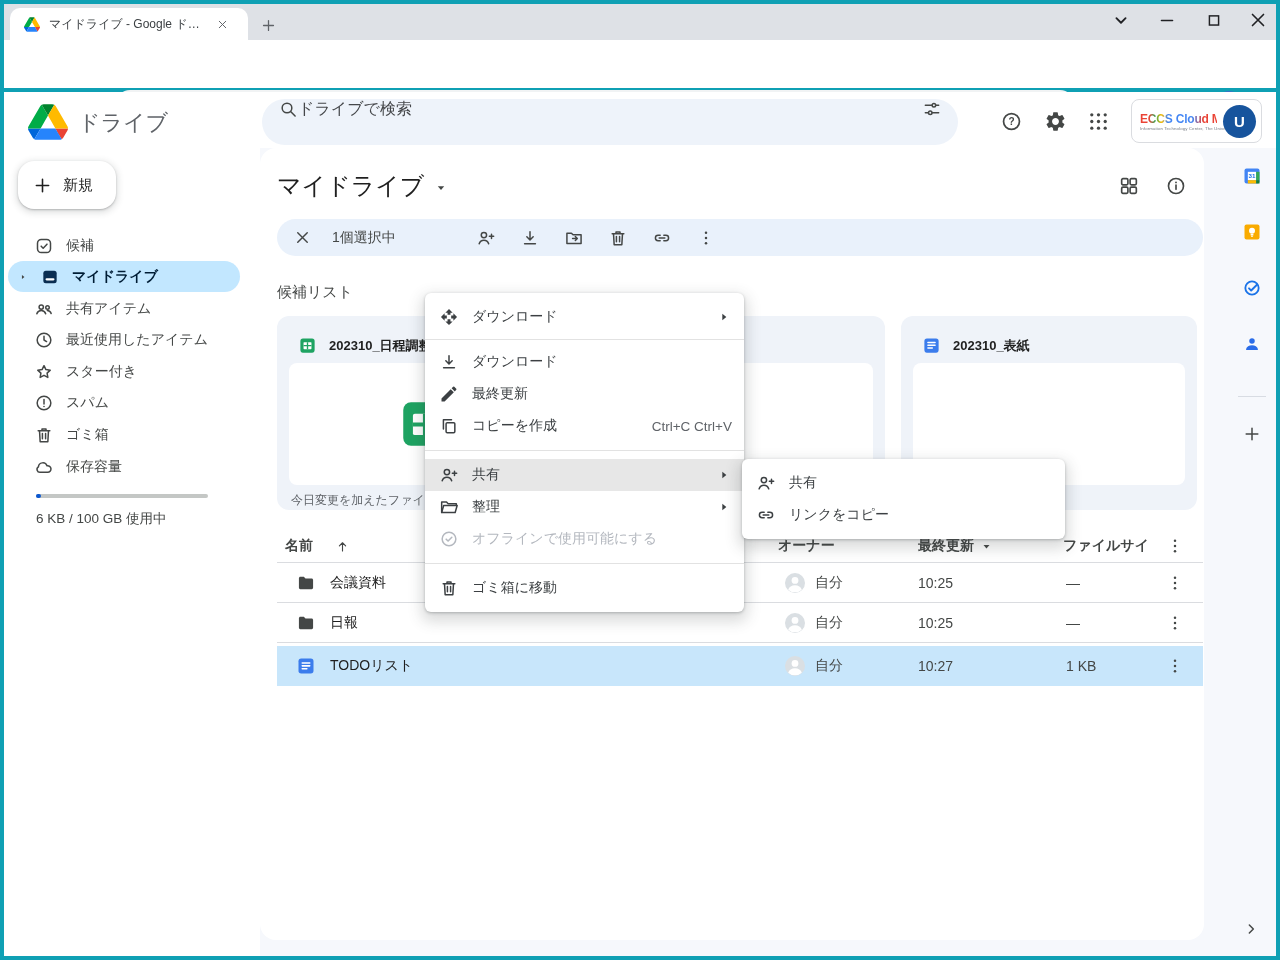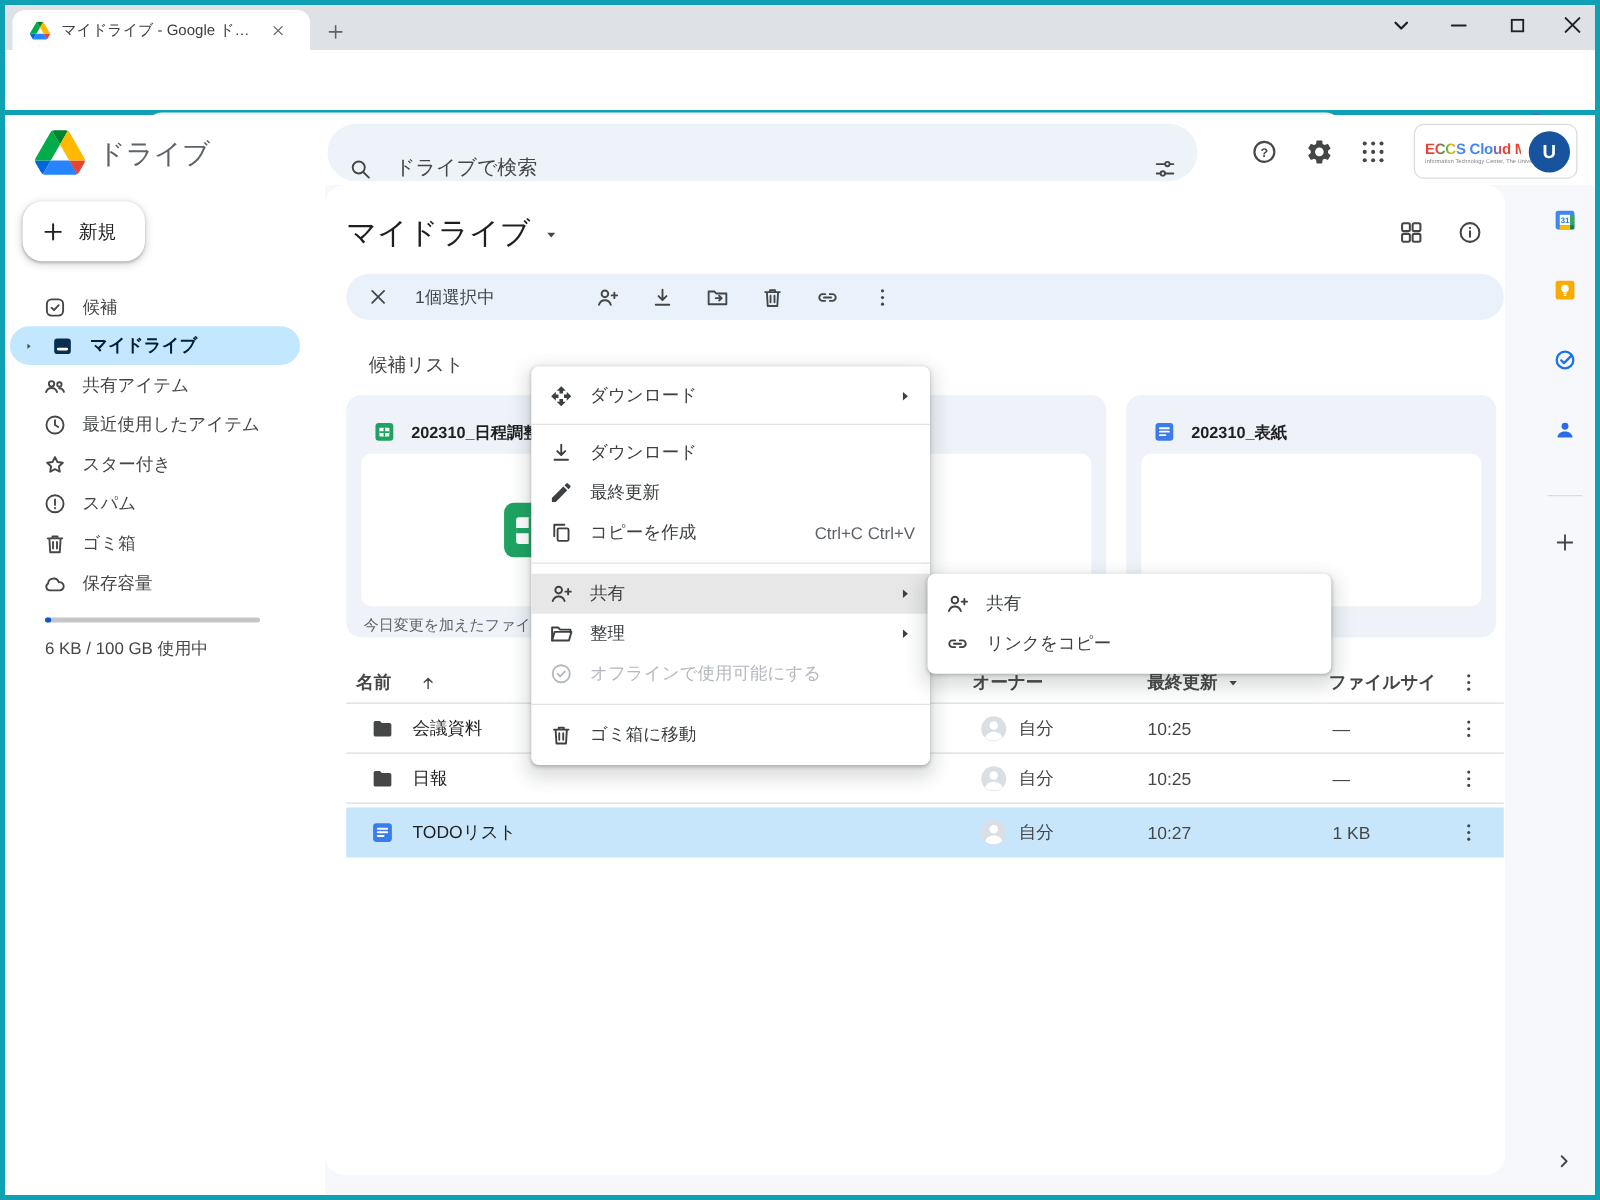--- a/index.html
+++ b/index.html
@@ -14,21 +14,21 @@
 
 .titlebar{left:4px;top:4px;width:1272px;height:36px;background:#dee1e6}
 .tab{left:10px;top:8px;width:238px;height:32px;background:#fff;border-radius:10px 10px 0 0;display:flex;align-items:center;padding:0 10px 0 14px;gap:9px}
 .tabtitle{font-size:12px;color:#3c4043;width:158px;overflow:hidden;text-overflow:ellipsis;white-space:nowrap}
 .navbar{left:4px;top:40px;width:1272px;height:48px;background:#fff}
 .omni{left:112px;top:50px;width:958px;height:28px;background:#f1f3f4;border-radius:14px;display:flex;align-items:center;padding:0 12px;gap:9px;font-size:13px}
 .urld{color:#202124}.urlp{color:#5f6368}
 .avatar{border-radius:50%;color:#fff;display:flex;align-items:center;justify-content:center;font-weight:700}
 
 .dhead{left:4px;top:92px;width:1272px;height:60px;background:#fff}
-.searchbar{left:262px;top:95px;width:696px;height:46px;background:#eef3fa;border-radius:23px;display:flex;align-items:flex-end;padding:0 16px;gap:18px}
+.searchbar{left:262px;top:95px;width:696px;height:46px;background:#eef3fa;border-radius:23px;display:flex;align-items:flex-start;padding:0 16px;}
 .searchtxt{font-size:16px;color:#45474a;flex:1}
 .eccs{left:1131px;top:95px;width:131px;height:44px;background:#fff;border:1px solid #dadce0;border-radius:8px;display:flex;align-items:center;padding:0 5px 0 8px;gap:6px}
 .eccs-brand{font-size:12px;font-weight:700;color:#d93025;letter-spacing:-.2px}
 @supports(-webkit-background-clip:text){.eccs-brand{background:linear-gradient(90deg,#ea4335 0%,#ea4335 12%,#34a853 20%,#fbbc04 28%,#4285f4 36%,#4285f4 68%,#ea4335 82%,#ea4335 100%);-webkit-background-clip:text;color:transparent}}
 .eccs-sub{font-size:4.4px;color:#7a7f87;letter-spacing:.1px}
 
 .dbody{left:4px;top:148px;width:1272px;height:808px;background:#f6f8fc}
 .sidebar{left:4px;top:148px;width:256px;height:808px;background:#fff}
 .newbtn{left:18px;top:161px;width:98px;height:48px;background:#fff;border-radius:16px;box-shadow:0 1px 2px rgba(60,64,67,.3),0 2px 6px 2px rgba(60,64,67,.15);display:flex;align-items:center;padding:0 14px;gap:10px;font-size:15px;color:#1f1f1f}
 .sitem{left:8px;width:232px;height:31px;border-radius:16px;display:flex;align-items:center;padding:0 0 0 26px;gap:12px;font-size:14px;color:#444746}
@@ -467,21 +467,21 @@
         <use href="#i-trash"></use>
       </svg>
     <svg width="20" height="20">
         <use href="#i-link"></use>
       </svg>
     <svg width="20" height="20">
         <use href="#i-dots"></use>
       </svg>
   </div>
 
-  <div class="abs nw" style="left:295px;top:283px;font-size:15px;color:#444746">候補リスト</div>
+  <div class="abs nw" style="left:277px;top:283px;font-size:15px;color:#444746">候補リスト</div>
 
   <div class="abs card" style="left:277px">
     <svg width="19" height="19" style="position:absolute;left:21px;top:20px">
         <use href="#i-sheets"></use>
       </svg>
     <span class="cardname">202310_日程調整</span>
     <div class="cardprev">
       <svg width="58" height="58" style="position:absolute;left:107px;top:32px">
           <use href="#i-sheets"></use>
         </svg>

